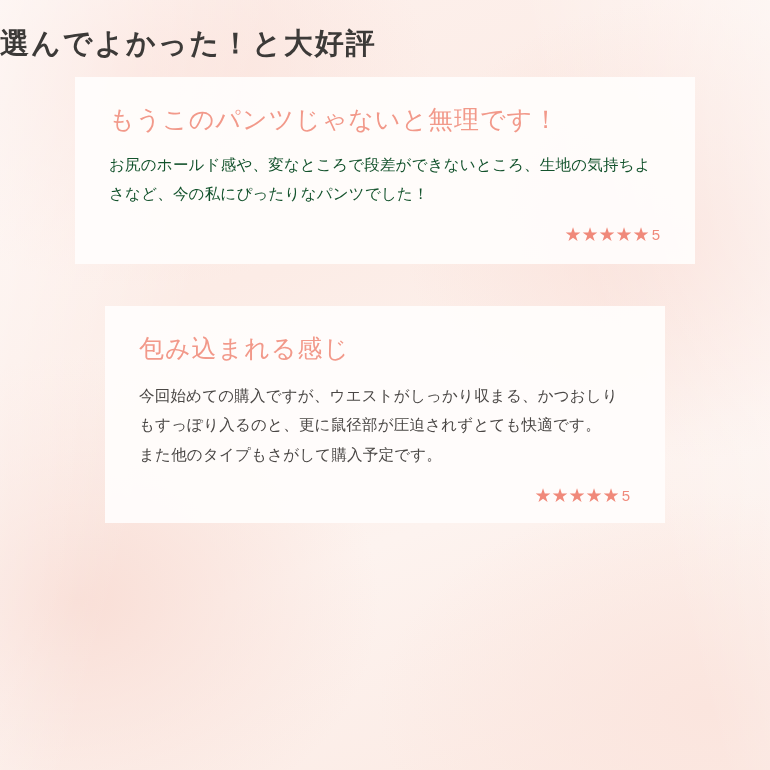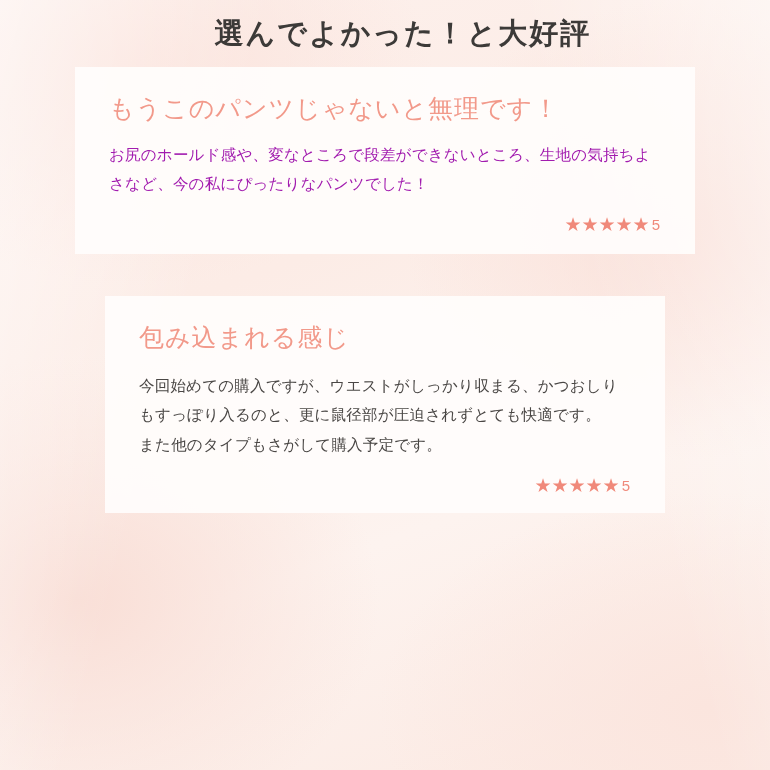--- a/index.html
+++ b/index.html
@@ -30,29 +30,27 @@
     position: absolute;
     inset: 0;
     background:
       linear-gradient(105deg, rgba(255,255,255,0.55) 0%, rgba(255,255,255,0) 28%),
       linear-gradient(255deg, rgba(255,255,255,0.5) 0%, rgba(255,255,255,0) 26%);
     pointer-events: none;
   }
   .headline {
     position: relative;
     z-index: 2;
-    text-align: center;
     color: #3c3a38;
     font-family: "Liberation Serif", serif;
     font-size: 29px;
     font-weight: bold;
     letter-spacing: 2px;
-    padding-top: 14px;
+    padding-top: 24px;
     line-height: 1.35;
-    margin-left: 36px;
   }
   .cards {
     position: relative;
     z-index: 2;
     padding: 0 18px;
   }
   .card {
     background: rgba(255, 253, 252, 0.92);
     margin: 0 auto;
     box-sizing: border-box;
@@ -62,41 +60,41 @@
     width: 620px;
     margin-top: 14px;
     padding-bottom: 18px;
   }
   .card-2 {
     width: 560px;
     margin-top: 42px;
     padding-bottom: 16px;
   }
   .card-title {
-    font-family: Liberation Serif, serif;
+    font-family: Liberation Sans, sans-serif;
     font-size: 25px;
     color: #f2998a;
     letter-spacing: 1px;
     margin: 0 0 14px 0;
     line-height: 1.3;
     font-weight: normal;
   }
   .card-title.t2 {
     font-size: 25px;
     margin-bottom: 16px;
   }
   .body-text {
     font-size: 15.5px;
     line-height: 1.92;
     color: #4a4745;
     margin: 0;
     letter-spacing: 0.2px;
   }
   .body-text.accent {
-    color: #a21caf;
+    color: #14532d;
   }
   .body-block + .body-block {
     margin-top: 0px;
   }
   .rating {
     text-align: right;
     margin-top: 14px;
     color: #f0897a;
     font-size: 19px;
     letter-spacing: 1px;

